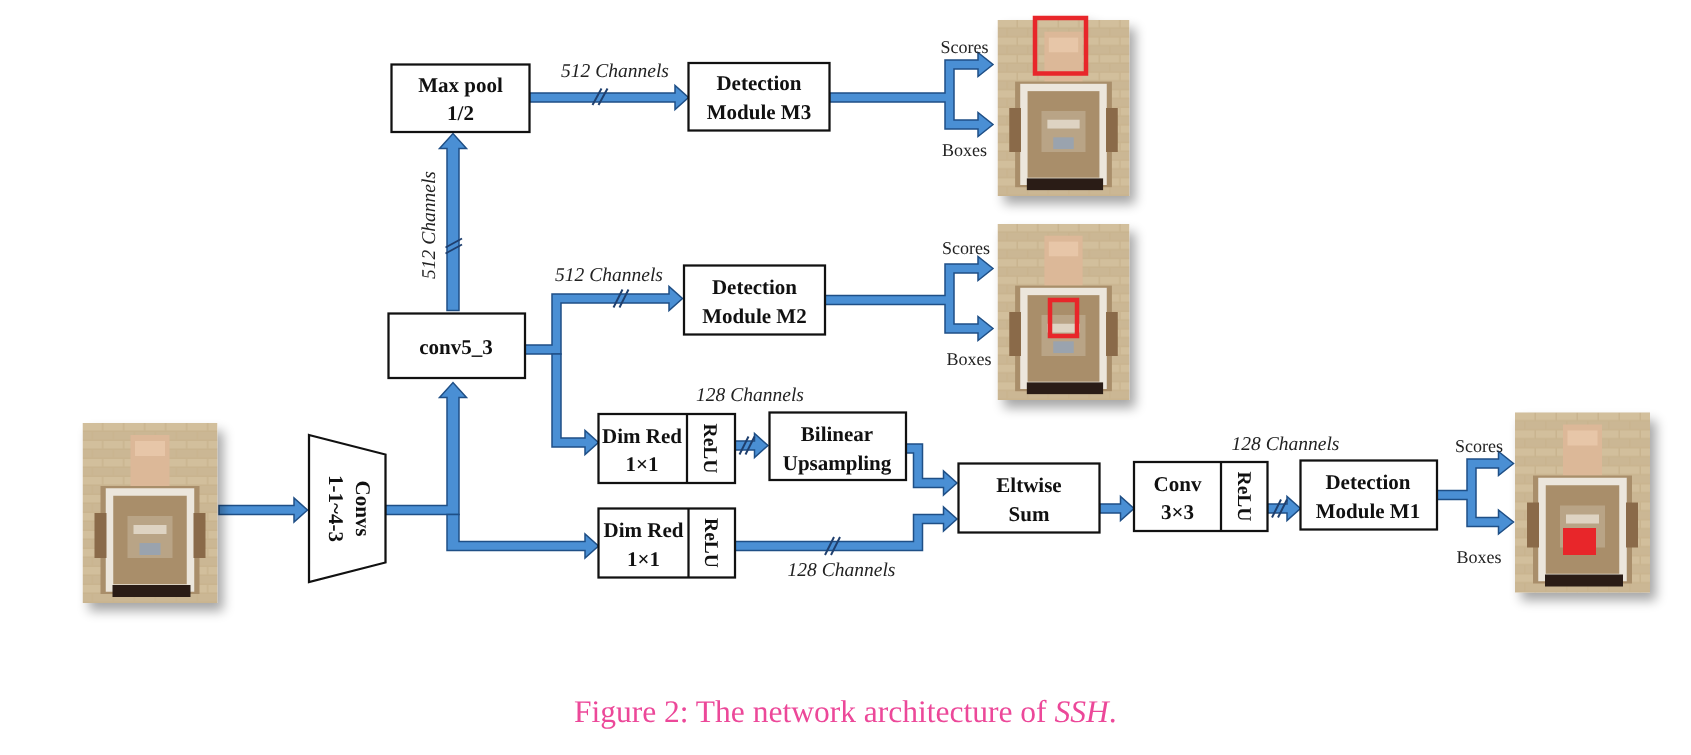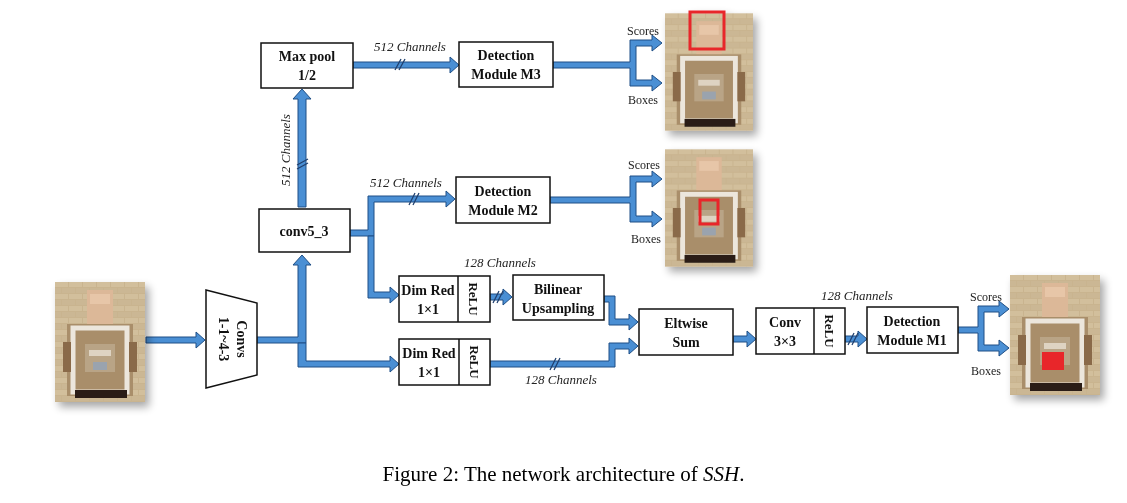--- a/index.html
+++ b/index.html
@@ -2,21 +2,21 @@
 <html><head>
 <meta charset="utf-8">
 <style>
   html, body { margin:0; padding:0; background:#ffffff; }
   body { width:1127px; height:503px; position:relative; overflow:hidden; font-family:"Liberation Serif", serif; }
   #diagram { position:absolute; left:0; top:0; width:1127px; height:503px; }
   .box-text { font-family:"Liberation Serif", serif; font-weight:bold; font-size:14px; fill:#111; }
   .relu-text { font-family:"Liberation Serif", serif; font-weight:bold; font-size:13px; fill:#111; }
   .chan-text { font-family:"Liberation Serif", serif; font-style:italic; font-size:13px; fill:#222; }
   .out-text { font-family:"Liberation Serif", serif; font-size:12px; fill:#222; }
-  .caption { position:absolute; left:0; top:462px; width:1127px; text-align:center; font-family:"Liberation Serif", serif; font-size:21px; color:#000000; }
+  .caption { position:absolute; left:0; top:462px; width:1127px; text-align:center; font-family:"Liberation Serif", serif; font-size:21px; color:#ec4899; }
   .caption i { font-style:italic; }
 </style>
 </head>
 <body>
 
 <svg id="diagram" viewBox="0 0 1127 503" xmlns="http://www.w3.org/2000/svg">
   <defs>
     <filter id="shadow" x="-20%" y="-20%" width="140%" height="140%">
       <feGaussianBlur in="SourceAlpha" stdDeviation="4"></feGaussianBlur>
       <feOffset dx="4" dy="5"></feOffset>

